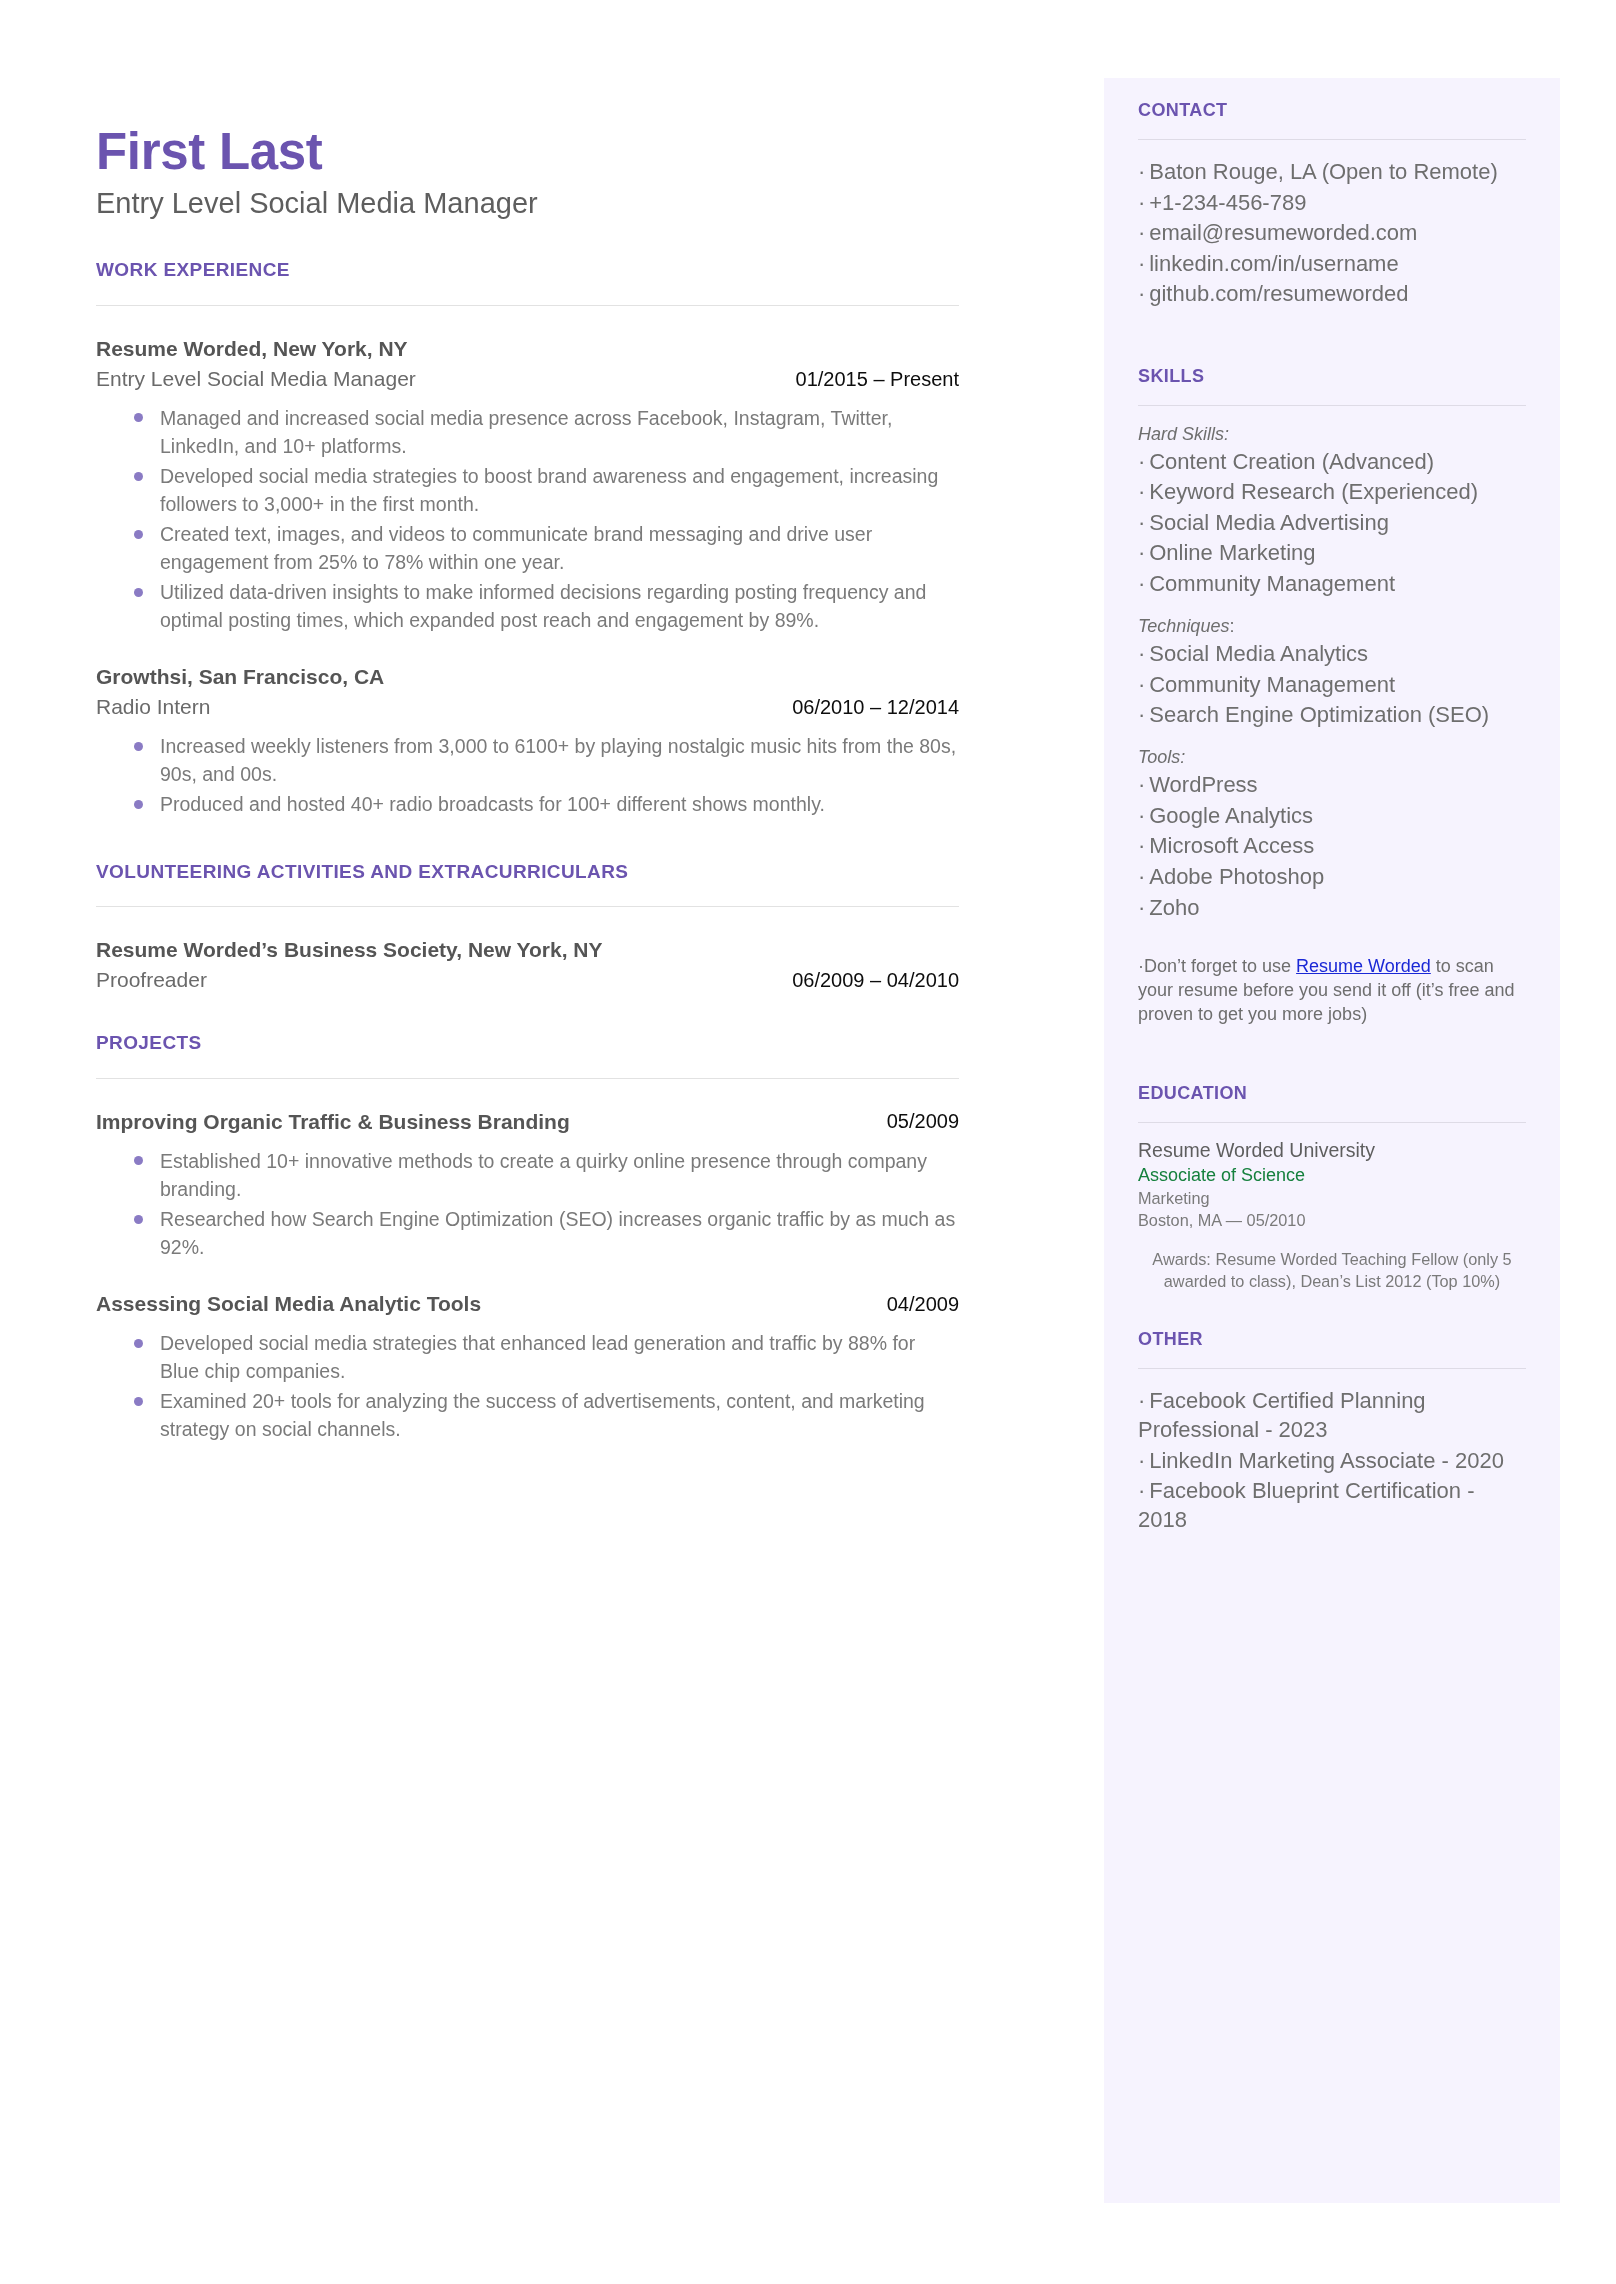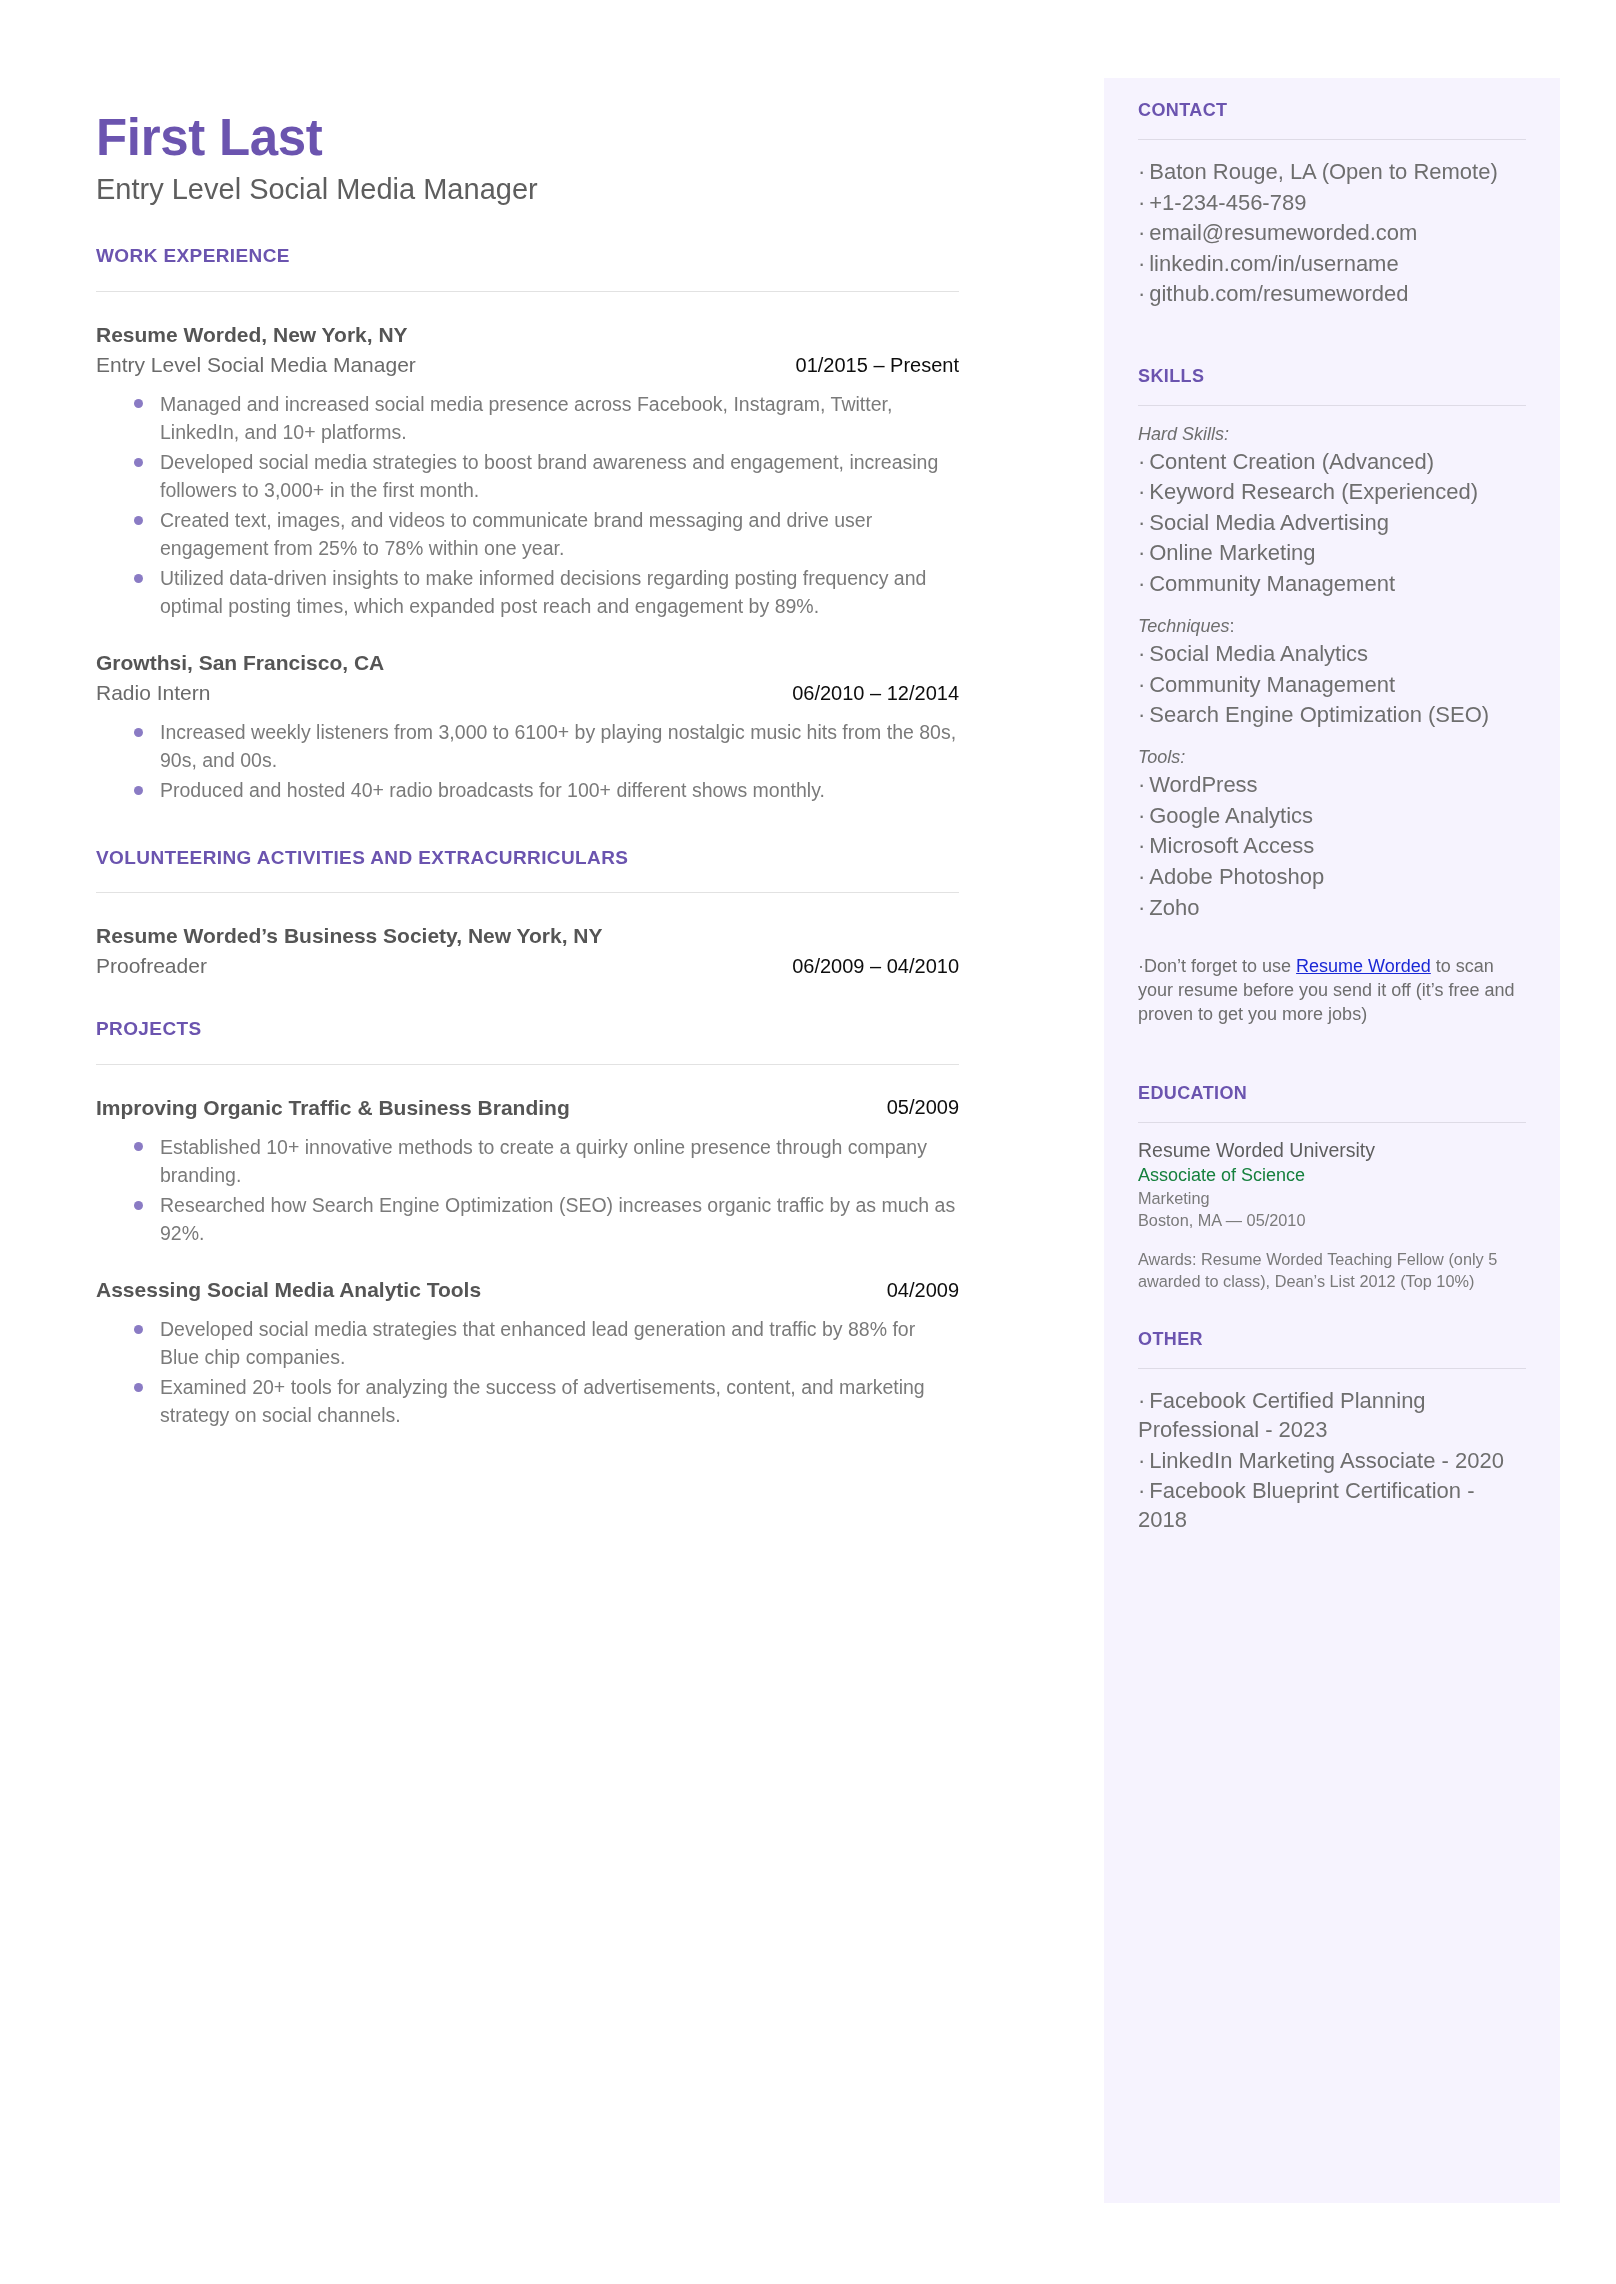--- a/index.html
+++ b/index.html
@@ -30,21 +30,21 @@
     top: 78px;
     width: 456px;
     height: 2125px;
     background: #f6f3fe;
   }
 
   
   .main {
     position: absolute;
     left: 96px;
-    top: 111px;
+    top: 125px;
     width: 863px;
   }
 
   .name {
     font-size: 51px;
     font-weight: bold;
     color: #6b54af;
     letter-spacing: -0.3px;
     line-height: 1.05;
     margin: 0 0 7.8px 0;
@@ -213,20 +213,21 @@
   .edu-sub {
     font-size: 16.3px;
     color: #7a7a7a;
     line-height: 1.35;
   }
   .edu-awards {
     font-size: 16.3px;
     color: #7a7a7a;
     line-height: 1.38;
     margin-top: 17px;
+    text-align: center;
   }
 </style>
 </head>
 <body>
 
 <div class="page">
 
   <div class="sidebar-bg"></div>
 
   <div class="main">

